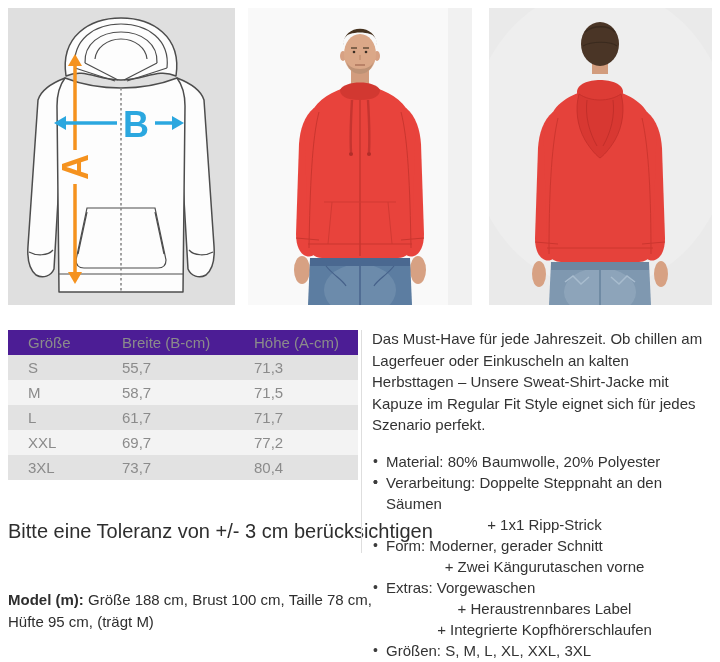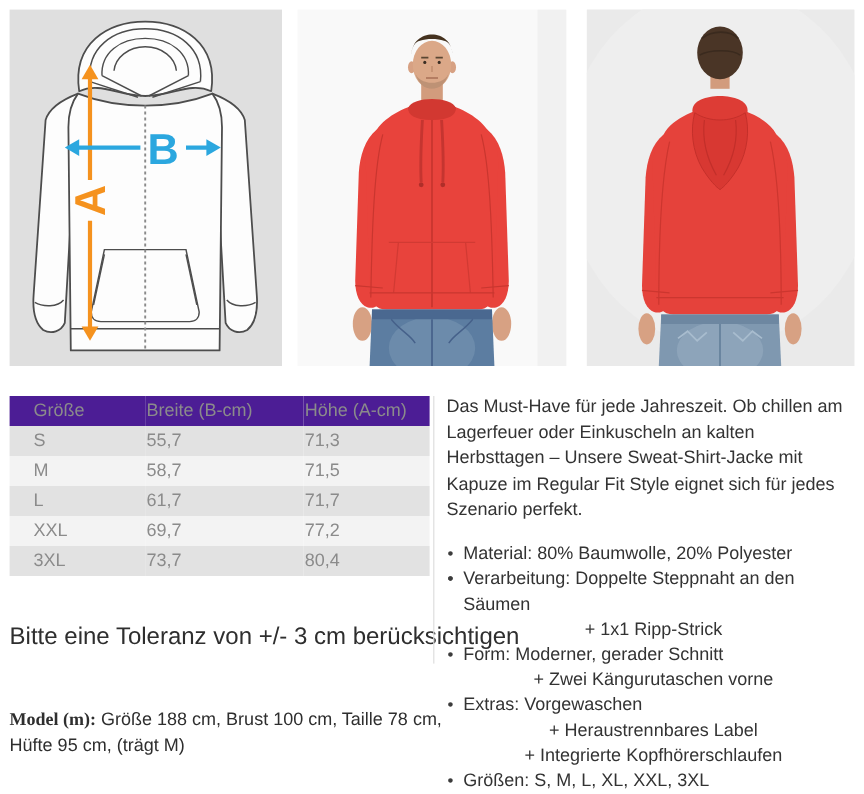--- a/index.html
+++ b/index.html
@@ -20,21 +20,21 @@
   #size-chart tr { height:25px; }
   #size-chart thead tr { background:#4c1d95; }
   #size-chart tbody tr:nth-child(odd)  { background:#e2e2e2; }
   #size-chart tbody tr:nth-child(even) { background:#f3f3f3; }
   #size-chart th:nth-child(1), #size-chart td:nth-child(1) { width:92px; padding-left:20px; }
   #size-chart th:nth-child(2), #size-chart td:nth-child(2) { width:130px; }
 
   #tolerance-note { position:absolute; left:8px; top:520px; font-size:20px; color:#2e2e2e; }
 
   #model-info { position:absolute; left:8px; top:589px; width:364px; font-size:15px; color:#2e2e2e; line-height:22px; }
-  #model-info .model-label { font-weight:bold;font-family:Liberation Serif, serif; }
+  #model-info .model-label { font-weight:bold; }
 
   .v-divider { position:absolute; left:361px; top:330px; width:1px; height:223px; background:#dedede; }
 
   
   #description { position:absolute; left:372px; top:328px; width:345px; font-size:15px; color:#333333; }
   #description .intro { margin:0 5px 15px 0; line-height:21.5px; }
   .feature-list { list-style:none; margin:0; padding:0; }
   .feature-item { line-height:21px; }
   .feature-main { position:relative; padding-left:14px; }
   .feature-main .dot { position:absolute; left:1px; top:0; font-size:14px; color:#3c3c3c; }

